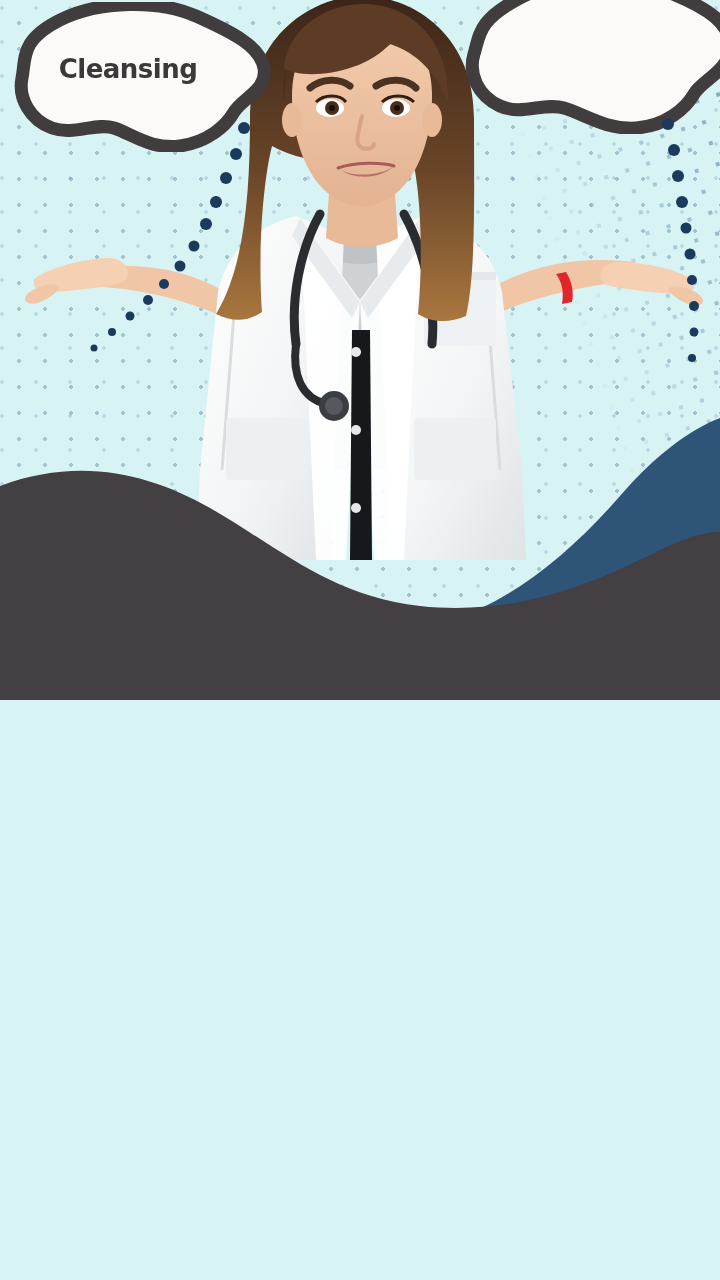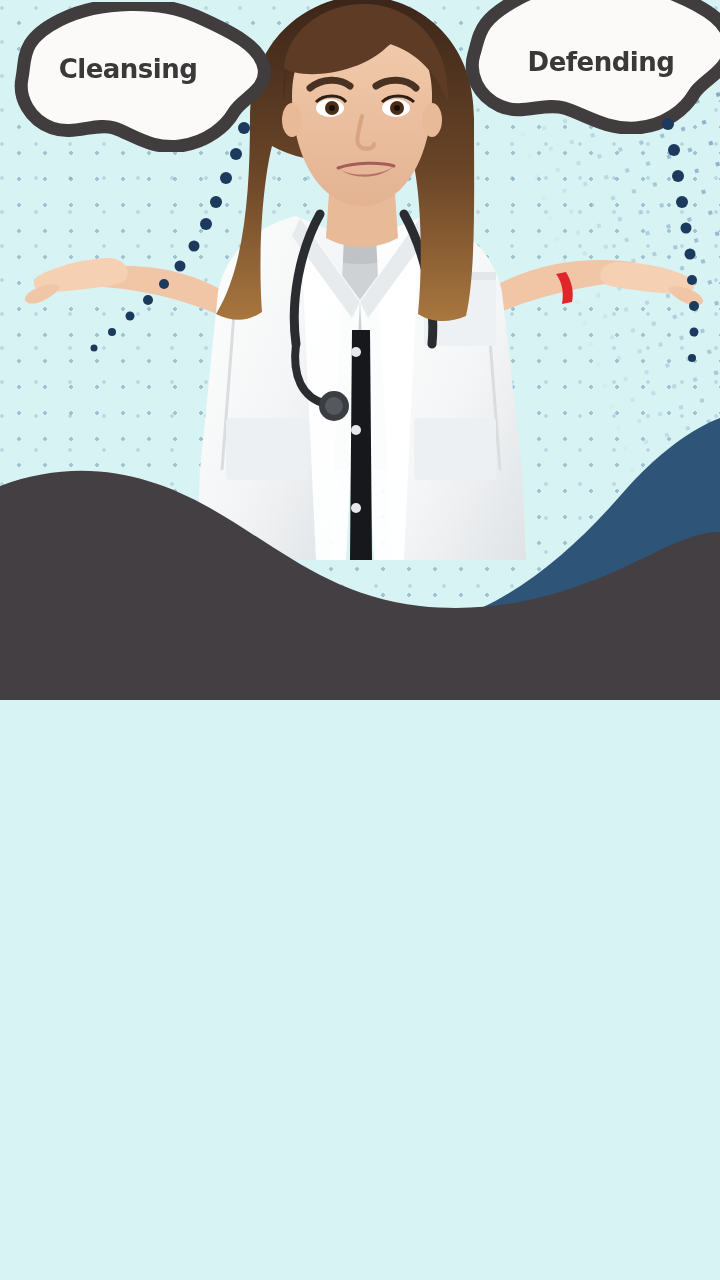--- a/index.html
+++ b/index.html
@@ -309,21 +309,20 @@
       </svg>
       <span class="btext">Cleansing</span>
     </div>
 
     <div class="bubble" id="bubble-right">
       <svg viewBox="0 0 286 152" preserveAspectRatio="none">
         <path d="M68 16 C110 -6 176 -6 216 10 C256 26 280 42 278 66 C276 90 250 98 242 112
                  C234 126 214 144 184 146 C154 148 132 132 112 126 C92 120 70 134 48 124
                  C26 114 16 92 22 72 C28 52 26 38 68 16 Z" fill="#fbfaf8" stroke="#413d3e" stroke-width="13" stroke-linejoin="round"></path>
       </svg>
-      <span class="btext">Defending</span>
     </div>
   </div>
 
   <div class="waves">
     <svg viewBox="0 0 720 300" preserveAspectRatio="none">
 
       <path d="M0 150 C120 110 220 190 330 222 C440 254 540 188 620 96 C660 50 694 28 720 18
                L720 300 L0 300 Z" fill="#2e5578"></path>
 
       <path d="M0 86 C80 56 150 74 210 108 C280 148 330 196 420 206 C520 217 600 180 660 150

